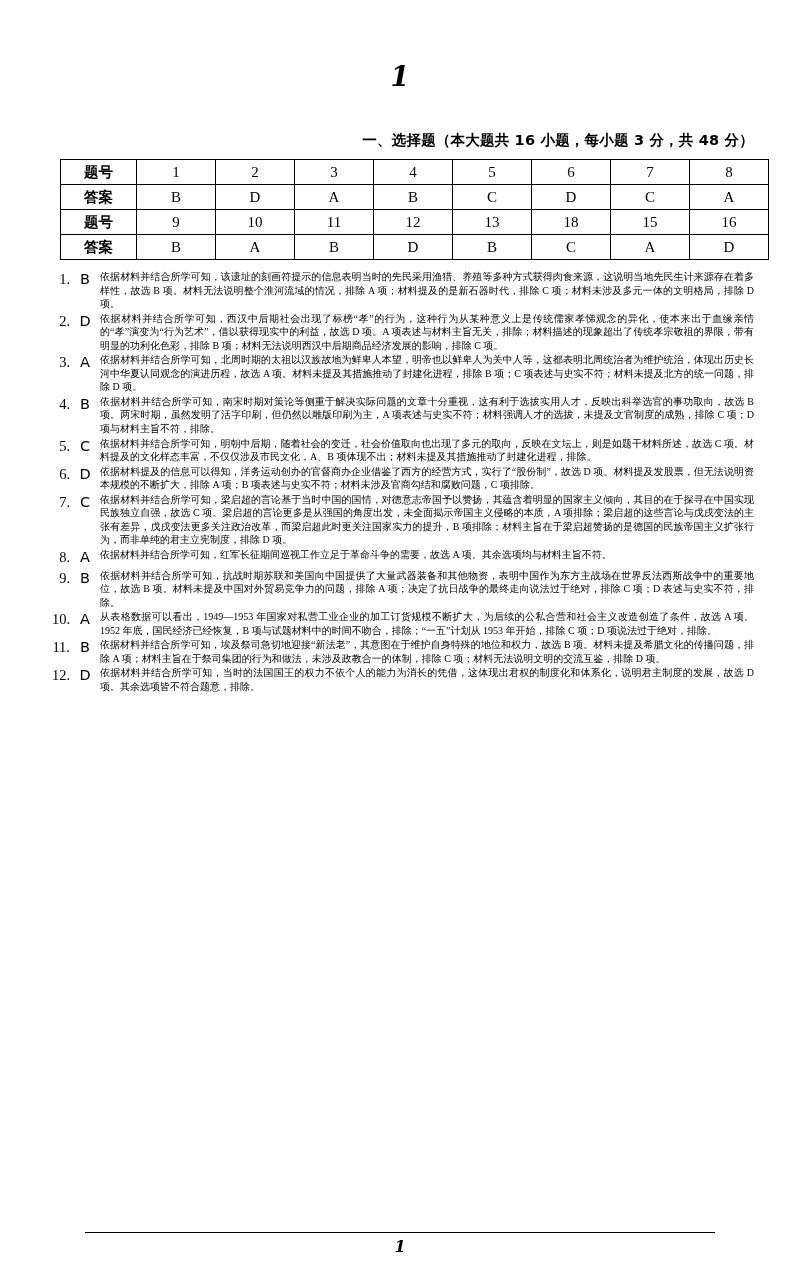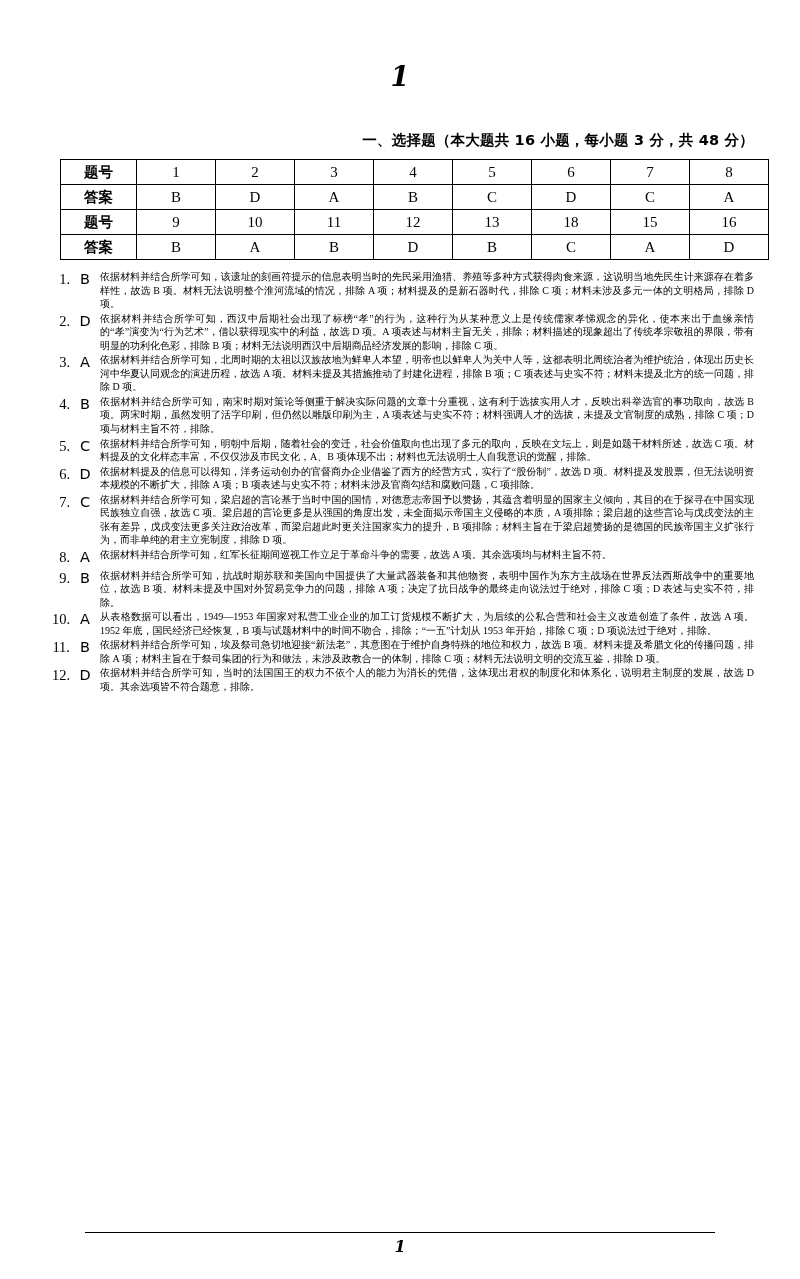--- a/index.html
+++ b/index.html
@@ -236,21 +236,21 @@
 
     <div class="item">
       <span class="num">4.</span>
       <span class="ans">B</span>
       <span class="body">依据材料并结合所学可知，南宋时期对策论等侧重于解决实际问题的文章十分重视，这有利于选拔实用人才，反映出科举选官的事功取向，故选 B 项。两宋时期，虽然发明了活字印刷，但仍然以雕版印刷为主，A 项表述与史实不符；材料强调人才的选拔，未提及文官制度的成熟，排除 C 项；D 项与材料主旨不符，排除。</span>
     </div>
 
     <div class="item">
       <span class="num">5.</span>
       <span class="ans">C</span>
-      <span class="body">依据材料并结合所学可知，明朝中后期，随着社会的变迁，社会价值取向也出现了多元的取向，反映在文坛上，则是如题干材料所述，故选 C 项。材料提及的文化样态丰富，不仅仅涉及市民文化，A、B 项体现不出；材料也无法说明士人自我意识的觉醒，排除。</span>
+      <span class="body">依据材料并结合所学可知，明朝中后期，随着社会的变迁，社会价值取向也出现了多元的取向，反映在文坛上，则是如题干材料所述，故选 C 项。材料提及的文化样态丰富，不仅仅涉及市民文化，A、B 项体现不出；材料未提及其措施推动了封建化进程，排除。</span>
     </div>
 
     <div class="item">
       <span class="num">6.</span>
       <span class="ans">D</span>
       <span class="body">依据材料提及的信息可以得知，洋务运动创办的官督商办企业借鉴了西方的经营方式，实行了“股份制”，故选 D 项。材料提及发股票，但无法说明资本规模的不断扩大，排除 A 项；B 项表述与史实不符；材料未涉及官商勾结和腐败问题，C 项排除。</span>
     </div>
 
     <div class="item">
       <span class="num">7.</span>

